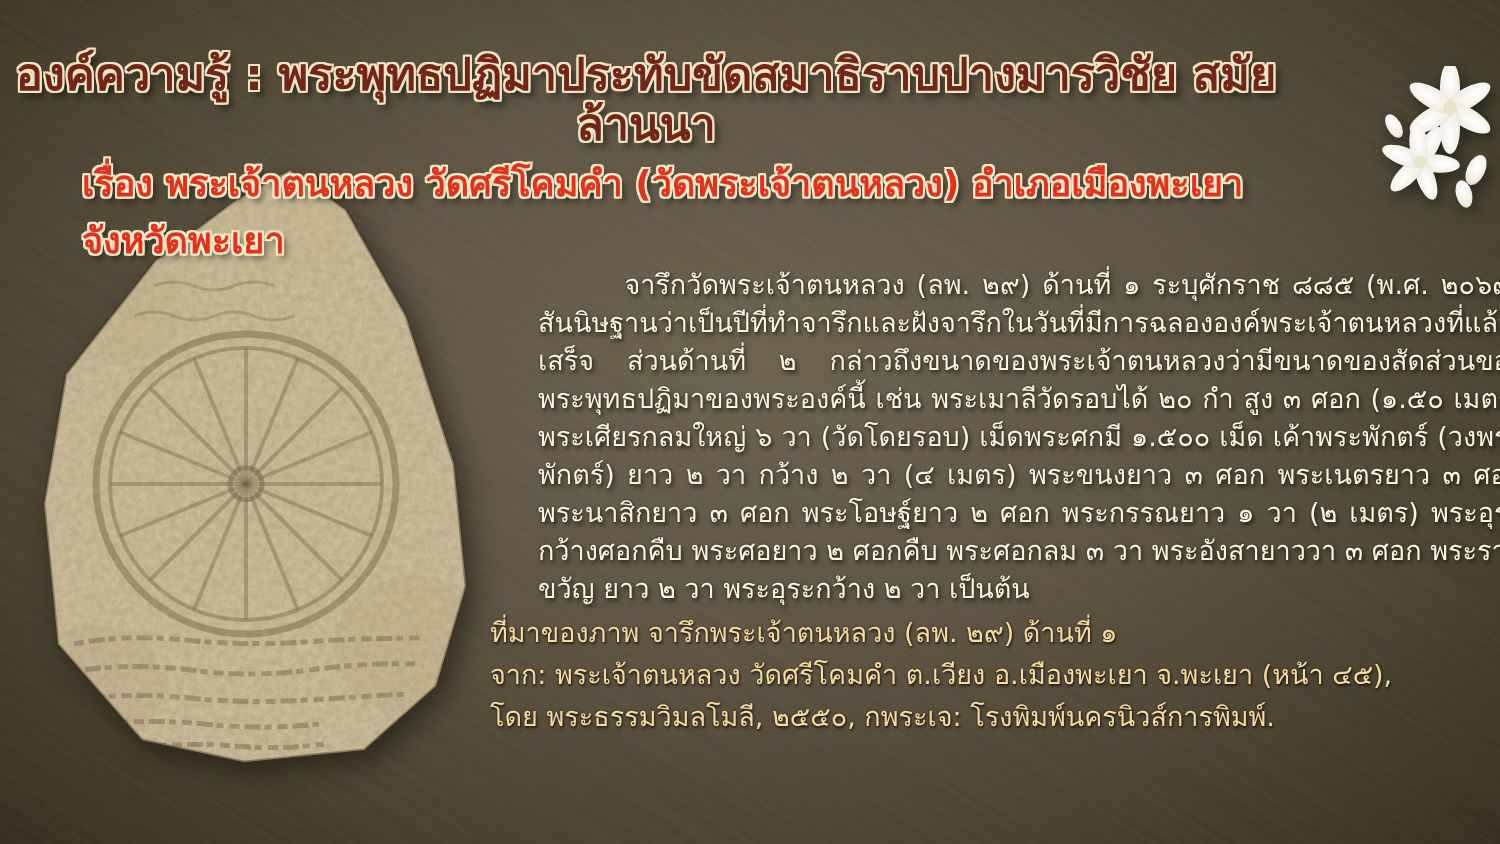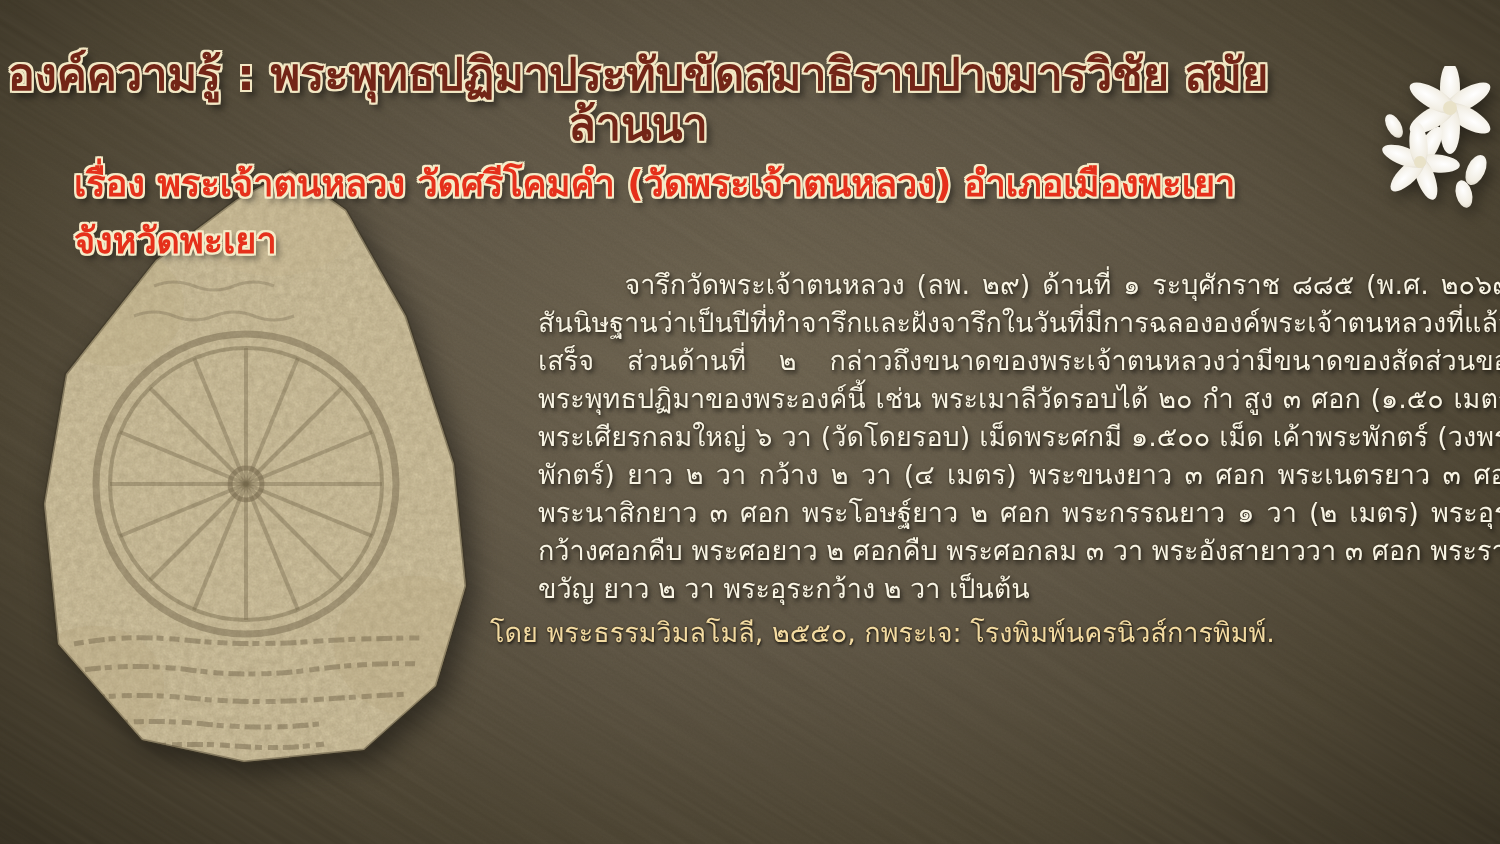--- a/index.html
+++ b/index.html
@@ -2,21 +2,21 @@
 <html><head>
 <meta charset="utf-8">
 <style>
   html,body{margin:0;padding:0;}
   body{
     width:1500px;height:844px;position:relative;overflow:hidden;
     background:radial-gradient(ellipse at 50% 42%, #6f6552 0%, #5e5545 42%, #4a4231 72%, #322c1f 100%);
     font-family:"DejaVu Sans","Liberation Sans",sans-serif;
   }
   .layer{position:absolute;left:0;top:0;pointer-events:none;}
-  .header{position:absolute;left:0;top:50px;width:1276px;text-align:center;z-index:5;}
+  .header{position:absolute;left:8px;top:50px;width:1276px;text-align:center;z-index:5;}
   .title{
     font-size:45px;font-weight:bold;line-height:1.1;margin:0;color:#732517;letter-spacing:0px;
     text-shadow:
       -2px -2px 0 #f2e7c4, 2px -2px 0 #f2e7c4, -2px 2px 0 #f2e7c4, 2px 2px 0 #f2e7c4,
       -2px 0 0 #f2e7c4, 2px 0 0 #f2e7c4, 0 -2px 0 #f2e7c4, 0 2px 0 #f2e7c4,
       5px 6px 7px rgba(0,0,0,0.55);
   }
   .subtitle{
     font-size:36px;font-weight:bold;margin:6px 0 0 0;padding-left:74px;text-align:left;color:#e5301b;
     text-shadow:
@@ -159,14 +159,16 @@
   <ellipse cx="104" cy="104" rx="9" ry="16" fill="url(#petal)" transform="rotate(25 104 104)"></ellipse>
   <ellipse cx="92" cy="128" rx="8" ry="14" fill="url(#petal)" transform="rotate(-15 92 128)"></ellipse>
   <ellipse cx="22" cy="60" rx="7" ry="13" fill="url(#petal)" transform="rotate(-30 22 60)"></ellipse>
 </svg>
 
 <div class="body-text">
   <p>จารึกวัดพระเจ้าตนหลวง (ลพ. ๒๙) ด้านที่ ๑ ระบุศักราช ๘๘๕ (พ.ศ. ๒๐๖๗) สันนิษฐานว่าเป็นปีที่ทำจารึกและฝังจารึกในวันที่มีการฉลององค์พระเจ้าตนหลวงที่แล้วเสร็จ ส่วนด้านที่ ๒ กล่าวถึงขนาดของพระเจ้าตนหลวงว่ามีขนาดของสัดส่วนของพระพุทธปฏิมาของพระองค์นี้ เช่น พระเมาลีวัดรอบได้ ๒๐ กำ สูง ๓ ศอก (๑.๕๐ เมตร) พระเศียรกลมใหญ่ ๖ วา (วัดโดยรอบ) เม็ดพระศกมี ๑.๕๐๐ เม็ด เค้าพระพักตร์ (วงพระพักตร์) ยาว ๒ วา กว้าง ๒ วา (๔ เมตร) พระขนงยาว ๓ ศอก พระเนตรยาว ๓ ศอก พระนาสิกยาว ๓ ศอก พระโอษฐ์ยาว ๒ ศอก พระกรรณยาว ๑ วา (๒ เมตร) พระอุระกว้างศอกคืบ พระศอยาว ๒ ศอกคืบ พระศอกลม ๓ วา พระอังสายาววา ๓ ศอก พระรากขวัญ ยาว ๒ วา พระอุระกว้าง ๒ วา เป็นต้น</p>
 </div>
 
 <div class="caption">
+  <div>ที่มาของภาพ จารึกพระเจ้าตนหลวง (ลพ. ๒๙) ด้านที่ ๑</div>
+  <div>จาก: พระเจ้าตนหลวง วัดศรีโคมคำ ต.เวียง อ.เมืองพะเยา จ.พะเยา (หน้า ๔๕),</div>
   <div>โดย พระธรรมวิมลโมลี, ๒๕๕๐, กพระเจ: โรงพิมพ์นครนิวส์การพิมพ์.</div>
 </div>
 
 </body></html>

